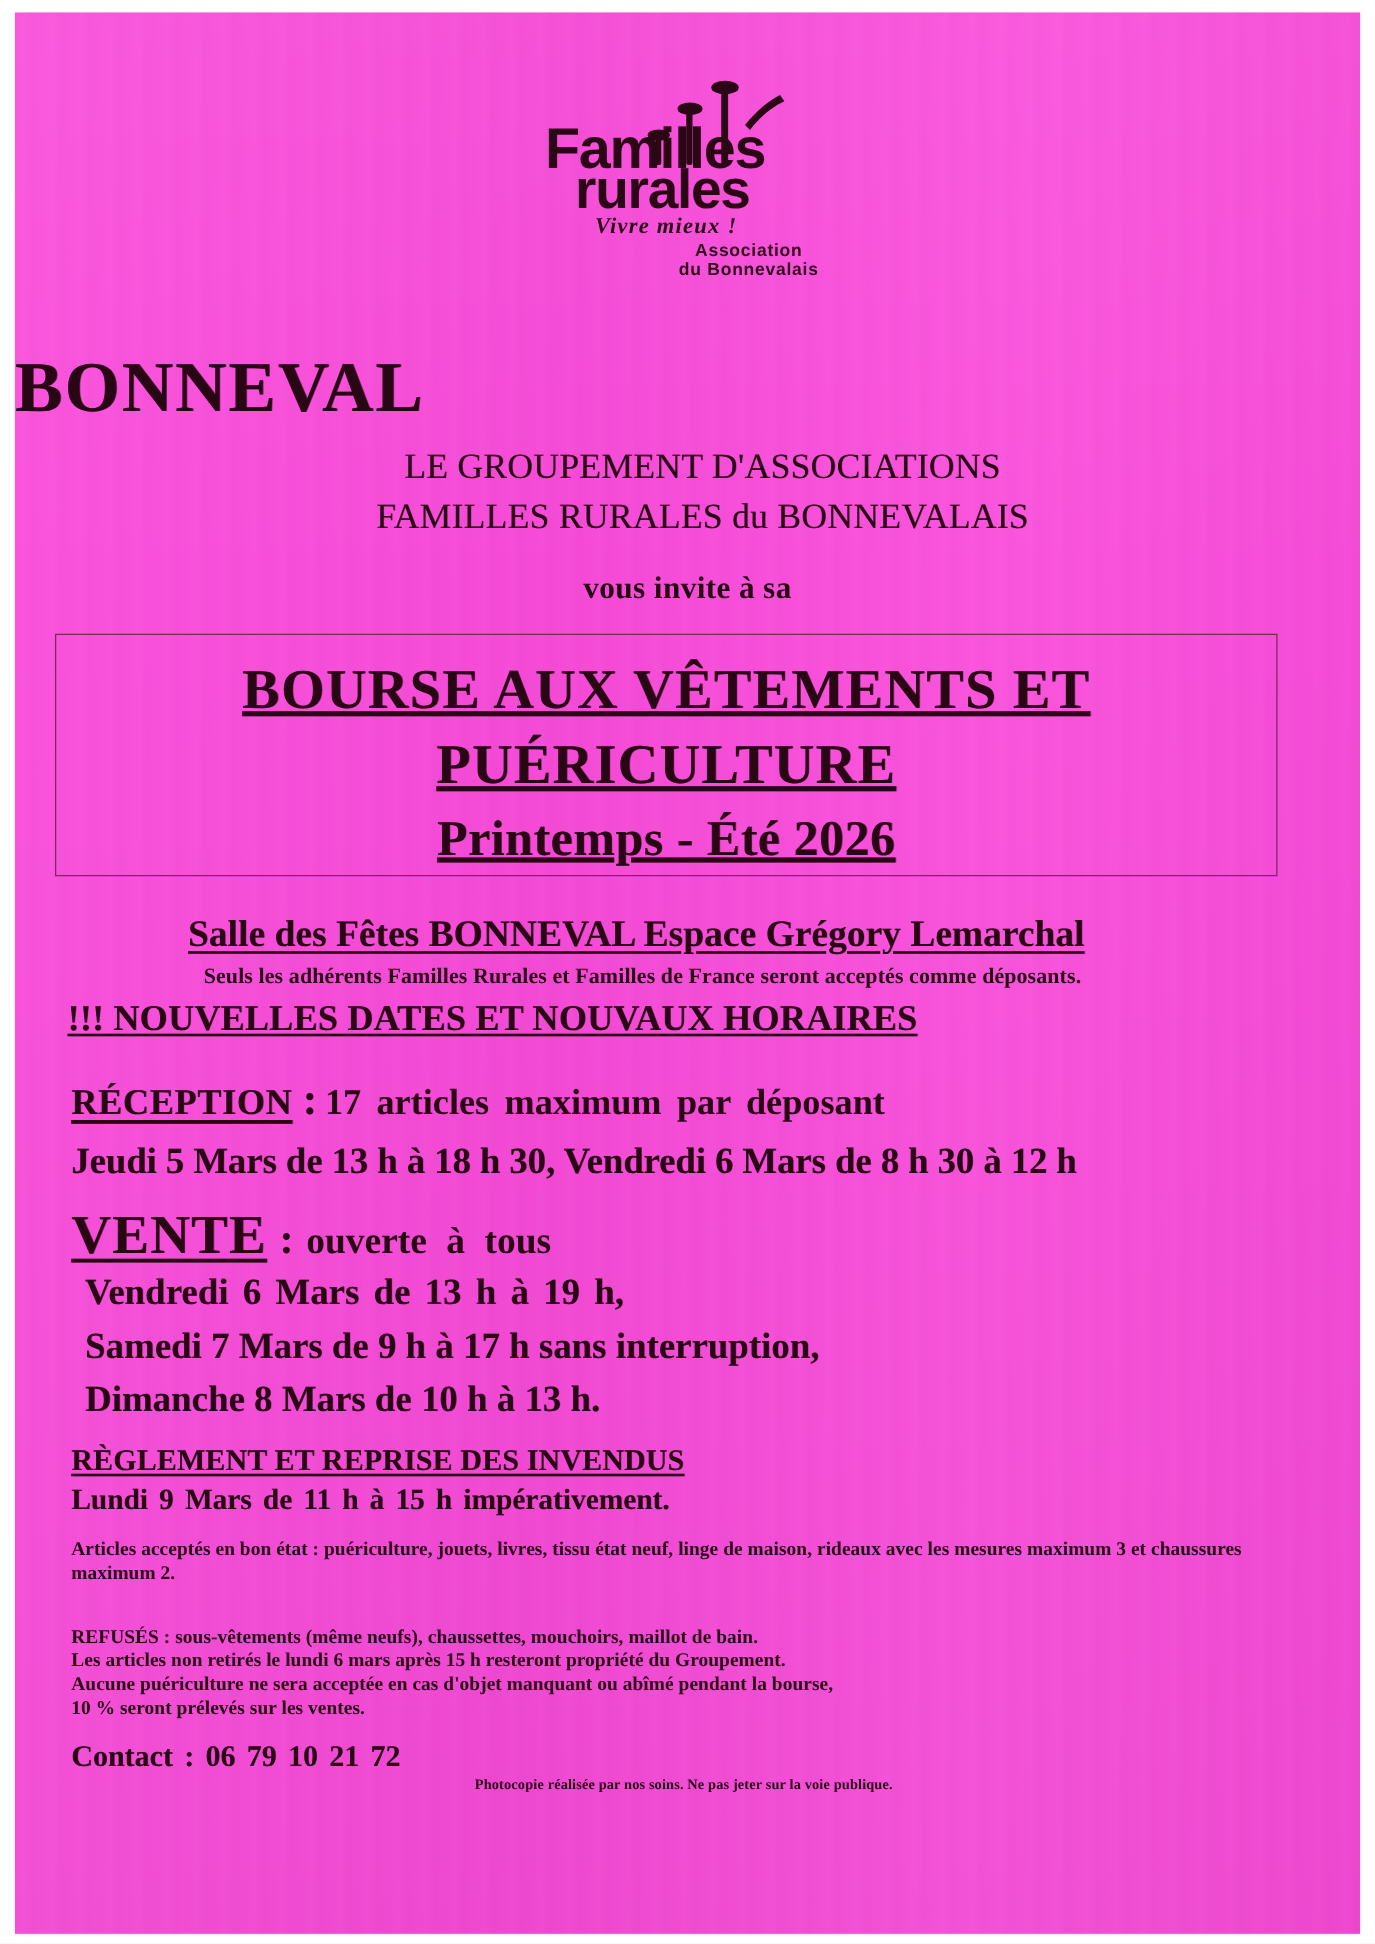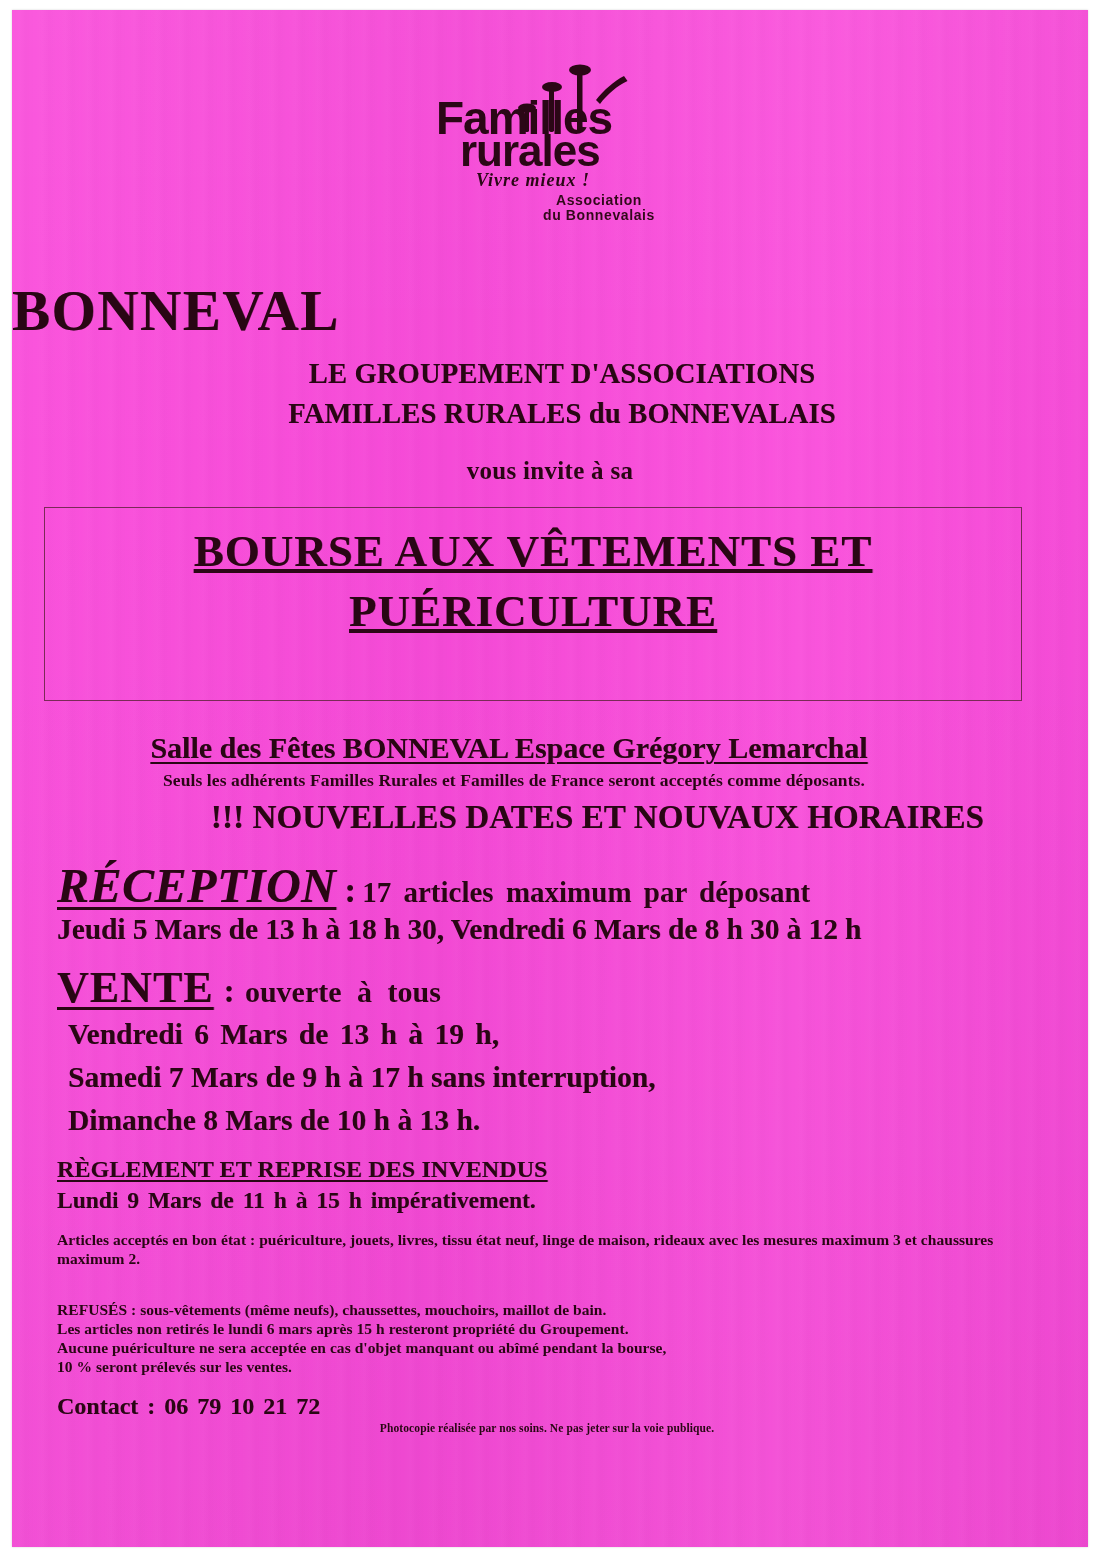--- a/index.html
+++ b/index.html
@@ -83,21 +83,21 @@
     font-size: 57px;
     font-weight: 700;
     letter-spacing: 1.5px;
     line-height: 1;
     text-shadow: .6px 0 0 rgba(41,6,20,.55);
   }
   .sub-line {
     position: absolute;
     left: 0; right: 0;
     text-align: center;
-    font-weight: 700;
+    font-weight: 400;
     font-size: 28.5px;
     letter-spacing: .2px;
     line-height: 1;
     text-shadow: .4px 0 0 rgba(41,6,20,.45);
     padding-left: 24px;
   }
   #sub1 { top: 350px; }
   #sub2 { top: 390px; }
 
   #invite {
@@ -155,45 +155,46 @@
     font-size: 17.5px;
     font-weight: 600;
     letter-spacing: .1px;
     filter: blur(.2px);
   }
   #new-dates {
     position:absolute;
     left: 42px;
     top: 789px;
     width: 930px;
-    text-align:right;
-    font-size: 33px;
+    text-align:left;
+    font-size: 29px;
     font-weight: 700;
     letter-spacing: .1px;
+    text-decoration: underline;
     text-underline-offset: 3px;
     text-decoration-thickness: 2px;
     text-shadow: .4px 0 0 rgba(41,6,20,.5);
   }
 
   
   .sec-head {
     font-weight: 700;
     text-decoration: underline;
     text-underline-offset: 5px;
     text-decoration-thickness: 3px;
     text-shadow: .5px 0 0 rgba(41,6,20,.5);
   }
   #reception-row {
     position:absolute;
     left: 45px;
     top: 848px;
     width: 1010px;
     white-space: nowrap;
   }
-  #reception-row .sec-head { font-size: 48px; letter-spacing: .5px; font-style: italic; }
+  #reception-row .sec-head { font-size: 29px; letter-spacing: .5px; }
   #reception-row .colon { font-size: 36px; font-weight:700; padding: 0 6px 0 8px;}
   #reception-row .sec-sub { font-size: 29px; font-weight: 700; word-spacing: 5px; }
 
   #reception-dates {
     position:absolute;
     left: 45px;
     top: 903px;
     width: 1035px;
     font-size: 29.5px;
     font-weight: 700;
@@ -314,20 +315,21 @@
   </div>
 
   <div id="city-title" class="ink">BONNEVAL</div>
   <div id="sub1" class="sub-line ink">LE GROUPEMENT D'ASSOCIATIONS</div>
   <div id="sub2" class="sub-line ink">FAMILLES RURALES du BONNEVALAIS</div>
   <div id="invite" class="ink">vous invite à sa</div>
 
   <div id="title-box">
     <div id="tl1" class="tline ink">BOURSE   AUX   VÊTEMENTS ET</div>
     <div id="tl2" class="tline ink">PUÉRICULTURE</div>
+    <div id="tl3" class="tline ink">Printemps - Été 2026</div>
   </div>
 
   <div id="venue" class="ink">Salle des Fêtes BONNEVAL Espace Grégory Lemarchal</div>
   <div id="venue-note" class="ink">Seuls les adhérents Familles Rurales et Familles de France seront acceptés comme déposants.</div>
   <div id="new-dates" class="ink">!!! NOUVELLES DATES ET NOUVAUX HORAIRES</div>
 
   <div id="reception-row">
     <span class="sec-head ink">RÉCEPTION</span><span class="colon ink">:</span><span class="sec-sub ink">17 articles maximum par déposant</span>
   </div>
   <div id="reception-dates" class="ink">Jeudi 5 Mars de 13 h à 18 h 30, Vendredi 6 Mars de 8 h 30 à 12 h</div>

